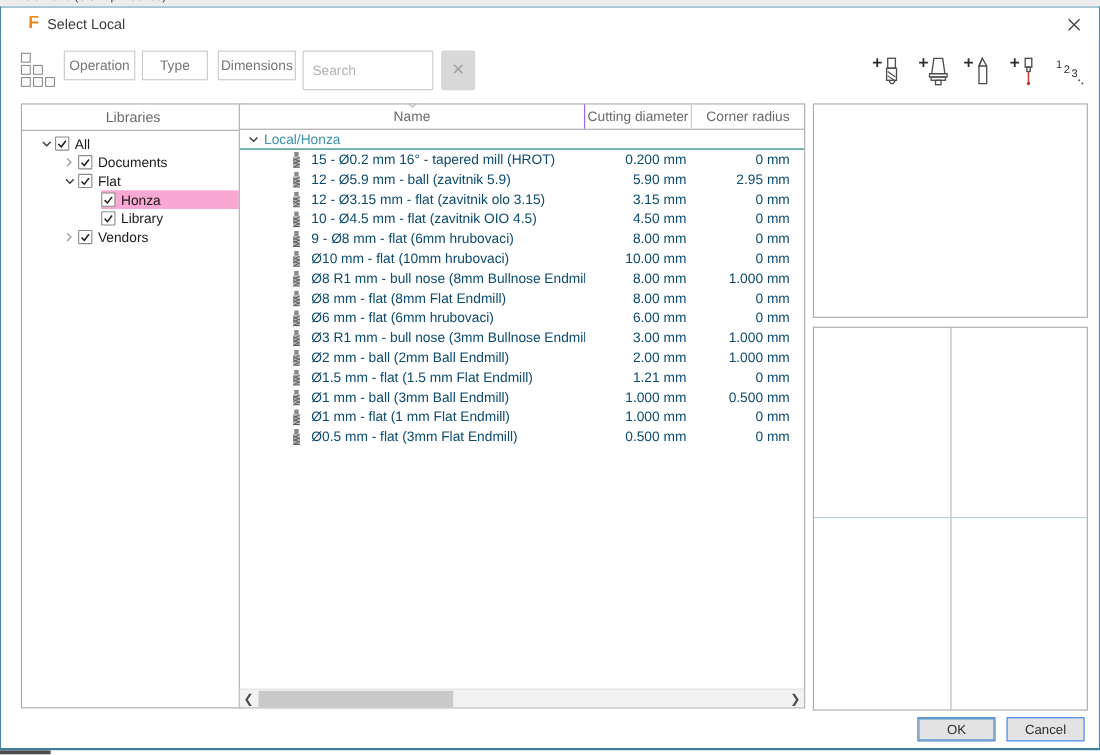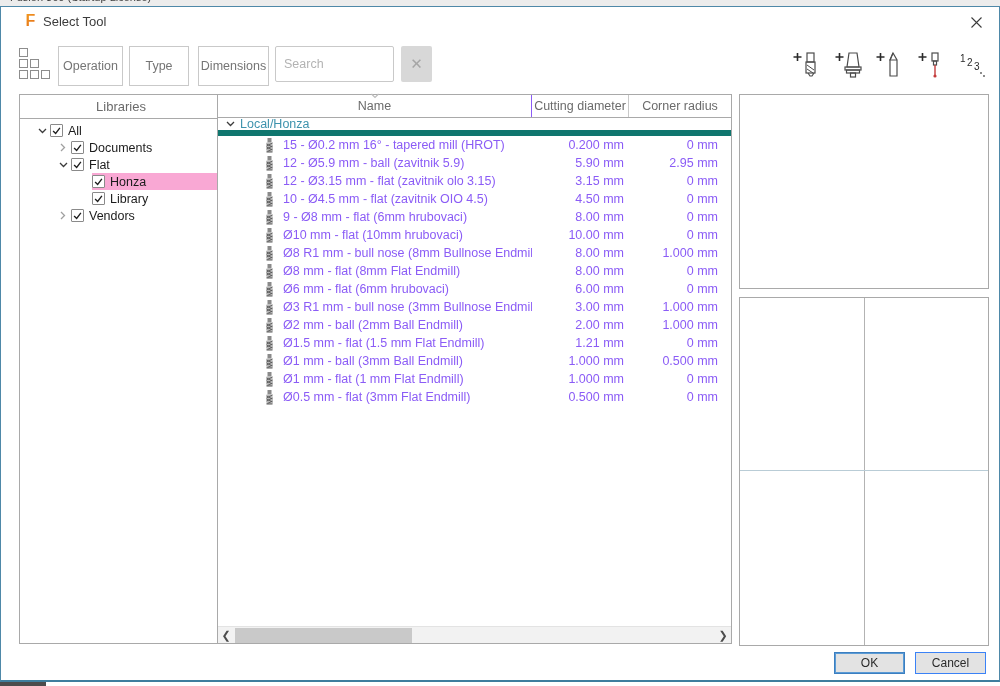--- a/index.html
+++ b/index.html
@@ -25,21 +25,21 @@
     background:linear-gradient(135deg,#f5a623,#e05d12);
     -webkit-background-clip:text; background-clip:text; color:transparent; }
   .dlg-title { position:absolute; left:42px; top:7px; font-size:13px; color:#3c3c3c; }
   .close-btn { position:absolute; right:12px; top:6px; width:22px; height:18px;
     display:flex; align-items:center; justify-content:center; cursor:pointer; }
 
   
   .grid-icon { position:absolute; left:18px; top:41px; width:32px; height:32px; }
   .grid-icon i { position:absolute; width:9px; height:9px; border:1px solid #8d8d8d;
     background:#fff; }
-  .filter-btn { position:absolute; top:39px; height:40px; background:#fff;
+  .filter-btn { position:absolute; top:39px; height:27px; background:#fff;
     border:1px solid #c9c9c9; border-radius:0; font-size:12.5px; color:#757575;
     font-family:"Liberation Sans", sans-serif; text-align:center; cursor:pointer; }
   .search-box { position:absolute; left:274px; top:39px; width:119px; height:36px;
     border:1px solid #c9c9c9; border-radius:2px; font-size:12.5px; color:#3c3c3c;
     padding:0 8px; font-family:"Liberation Sans", sans-serif; }
   .search-box::placeholder { color:#b3b3b3; }
   .clear-btn { position:absolute; left:400px; top:39px; width:31px; height:36px;
     background:#d8d8d8; border:none; border-radius:2px; color:#a5a5a5;
     font-size:15px; line-height:36px; text-align:center; }
   .add-icons { position:absolute; left:788px; top:40px; width:200px; height:36px;
@@ -66,25 +66,25 @@
   .table-panel { left:216px; top:87px; width:515px; height:550px; }
   .t-header { display:flex; height:23px; border-bottom:1px solid #a9a9a9;
     font-size:12.5px; color:#6b6b6b; }
   .t-header .hc { display:flex; align-items:center; justify-content:center;
     position:relative; }
   .hc-name { flex:0 0 314px; border-right:1px solid #8b5cf6; }
   .hc-cut  { flex:0 0 97px; border-right:1px solid #c9c9c9; }
   .hc-rad  { flex:1; }
   .sort-ind { position:absolute; top:-2px; left:50%; transform:translateX(-50%); }
   .group-row { display:flex; align-items:center; height:18px;
-    border-bottom:6px solid #0f766e; font-size:12.5px; }
+    border-bottom:1px solid #0f766e; font-size:12.5px; }
   .group-chevron { width:16px; display:flex; justify-content:center; margin-left:4px; }
   .group-label { margin-left:2px; }
   .t-row { display:flex; align-items:center; height:18px; font-size:12.5px;
-    color:#8b5cf6; cursor:default; }
+    color:#0c4a6e; cursor:default; }
   .c-name { flex:0 0 314px; display:flex; align-items:center; padding-left:47px;
     white-space:nowrap; overflow:hidden; }
   .tool-ic { width:9px; height:15px; margin-right:9px; flex:0 0 9px; }
   .c-cut { flex:0 0 97px; text-align:right; padding-right:5px; }
   .c-rad { flex:1; text-align:right; padding-right:13px; }
 
   .hscroll { position:absolute; left:0; bottom:0; width:513px; height:17px;
     background:#f2f2f2; border-top:1px solid #e3e3e3; }
   .hs-arrow { position:absolute; top:0; width:16px; height:16px; display:flex;
     align-items:center; justify-content:center; color:#4c4c4c; font-size:11px; }
@@ -114,21 +114,21 @@
 
   <div class="bg-strip">
     <div class="bg-title">Fusion 360 (Startup License)</div>
   </div>
   <div class="taskbar-remnant"></div>
 
   <div class="dialog">
 
     <div class="titlebar">
       <span class="f-logo">F</span>
-      <span class="dlg-title">Select Tool</span>
+      <span class="dlg-title">Select Local</span>
       <span class="close-btn">
         <svg width="13" height="13" viewBox="0 0 13 13">
             <path d="M1.5,1.5 L11.5,11.5 M11.5,1.5 L1.5,11.5" stroke="#3c3c3c" stroke-width="1.1"></path>
           </svg>
       </span>
     </div>
 
     <div class="grid-icon">
       <i style="left:0;top:0"></i>
       <i style="left:0;top:11px"></i>

